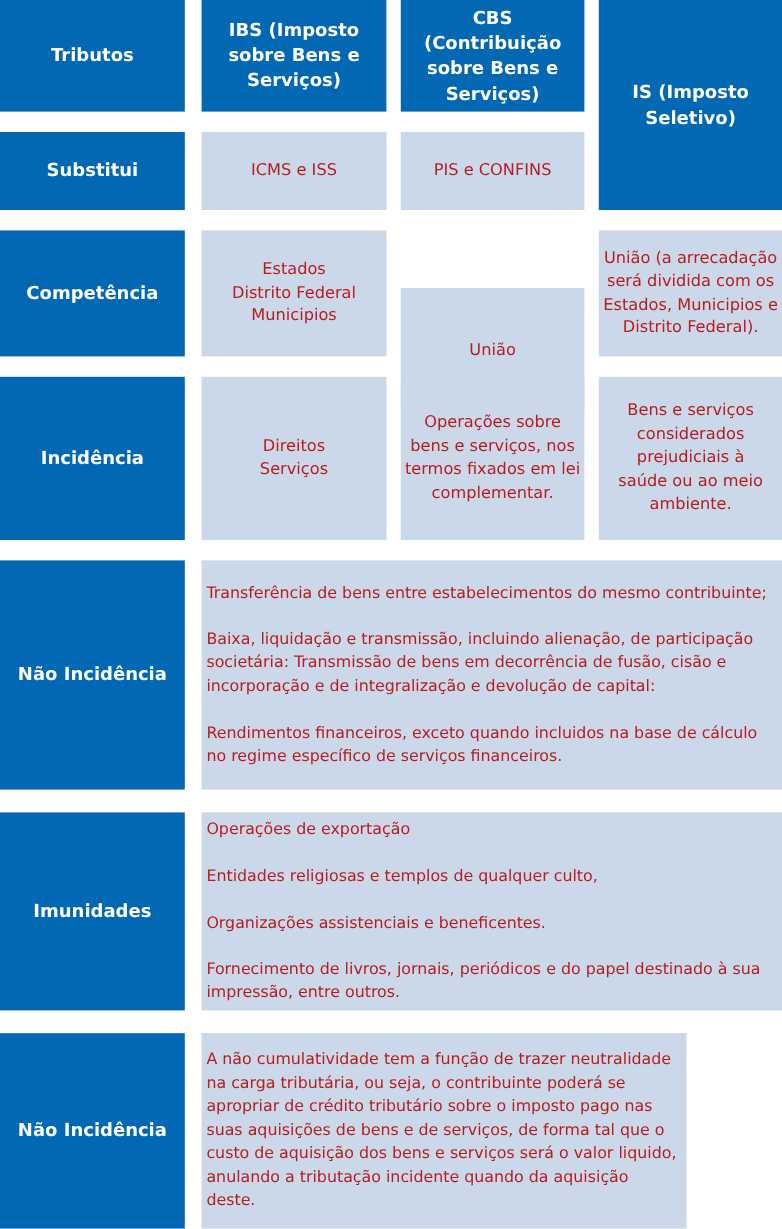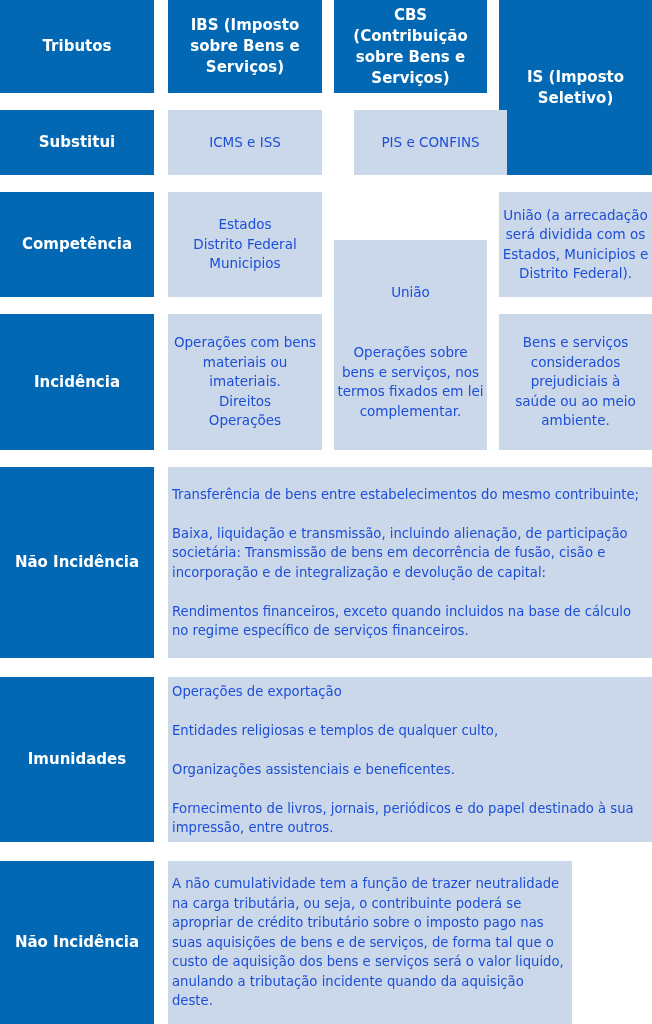--- a/index.html
+++ b/index.html
@@ -1,21 +1,21 @@
 <!DOCTYPE html>
 <html><head>
 <meta charset="utf-8">
 <style>
   html, body { margin:0; padding:0; background:#ffffff; }
   body { width:652px; height:1024px; position:relative; overflow:hidden;
          font-family:"DejaVu Sans","Liberation Sans",sans-serif; }
   .cell { position:absolute; box-sizing:border-box; display:flex; align-items:center;
           justify-content:center; text-align:center; }
   .blue { background:#0268B4; color:#ffffff; font-weight:bold; font-size:15px; line-height:21px; }
-  .light { background:#CAD8EA; color:#1d4ed8; font-size:13.5px; line-height:19.5px; }
+  .light { background:#CAD8EA; color:#b91c1c; font-size:13.5px; line-height:19.5px; }
   .left { justify-content:flex-start; text-align:left; padding:12px 4px; }
   .para { margin:0; }
   .stack { display:flex; flex-direction:column; }
   .gap { height:19.5px; }
 </style>
 </head>
 <body>
 
 <div class="cell blue" style="left:0;top:0;width:154px;height:93px;">
   <span>Tributos</span>
@@ -29,44 +29,43 @@
 <div class="cell blue" style="left:499px;top:0;width:153px;height:175px;padding:0 22px;">
   <span>IS (Imposto Seletivo)</span>
 </div>
 
 <div class="cell blue" style="left:0;top:110px;width:154px;height:65px;">
   <span>Substitui</span>
 </div>
 <div class="cell light" style="left:168px;top:110px;width:154px;height:65px;">
   <span>ICMS e ISS</span>
 </div>
-<div class="cell light" style="left:334px;top:110px;width:153px;height:65px;margin-left:20px;">
+<div class="cell light" style="left:334px;top:110px;width:153px;height:65px;">
   <span>PIS e CONFINS</span>
 </div>
 
 <div class="cell blue" style="left:0;top:192px;width:154px;height:105px;">
   <span>Competência</span>
 </div>
 <div class="cell light" style="left:168px;top:192px;width:154px;height:105px;padding:0 24px;">
   <span>Estados Distrito Federal Municipios</span>
 </div>
 <div class="cell light" style="left:334px;top:192px;width:153px;height:105px;margin-top:48px;">
   <span>União</span>
 </div>
 <div class="cell light" style="left:499px;top:192px;width:153px;height:105px;padding:0 2px;">
   <span>União (a arrecadação será dividida com os Estados, Municipios e Distrito Federal).</span>
 </div>
 
 <div class="cell blue" style="left:0;top:314px;width:154px;height:136px;">
   <span>Incidência</span>
 </div>
 <div class="cell light stack" style="left:168px;top:314px;width:154px;height:136px;padding:0 4px;">
-  <span>Operações com bens materiais ou imateriais.</span>
   <span>Direitos</span>
-  <span>Operações</span>
+  <span>Serviços</span>
 </div>
 <div class="cell light" style="left:334px;top:314px;width:153px;height:136px;padding:0 2px;">
   <span>Operações sobre bens e serviços, nos termos fixados em lei complementar.</span>
 </div>
 <div class="cell light" style="left:499px;top:314px;width:153px;height:136px;padding:0 11px;">
   <span>Bens e serviços considerados prejudiciais à saúde ou ao meio ambiente.</span>
 </div>
 
 <div class="cell blue" style="left:0;top:467px;width:154px;height:191px;">
   <span>Não Incidência</span>

